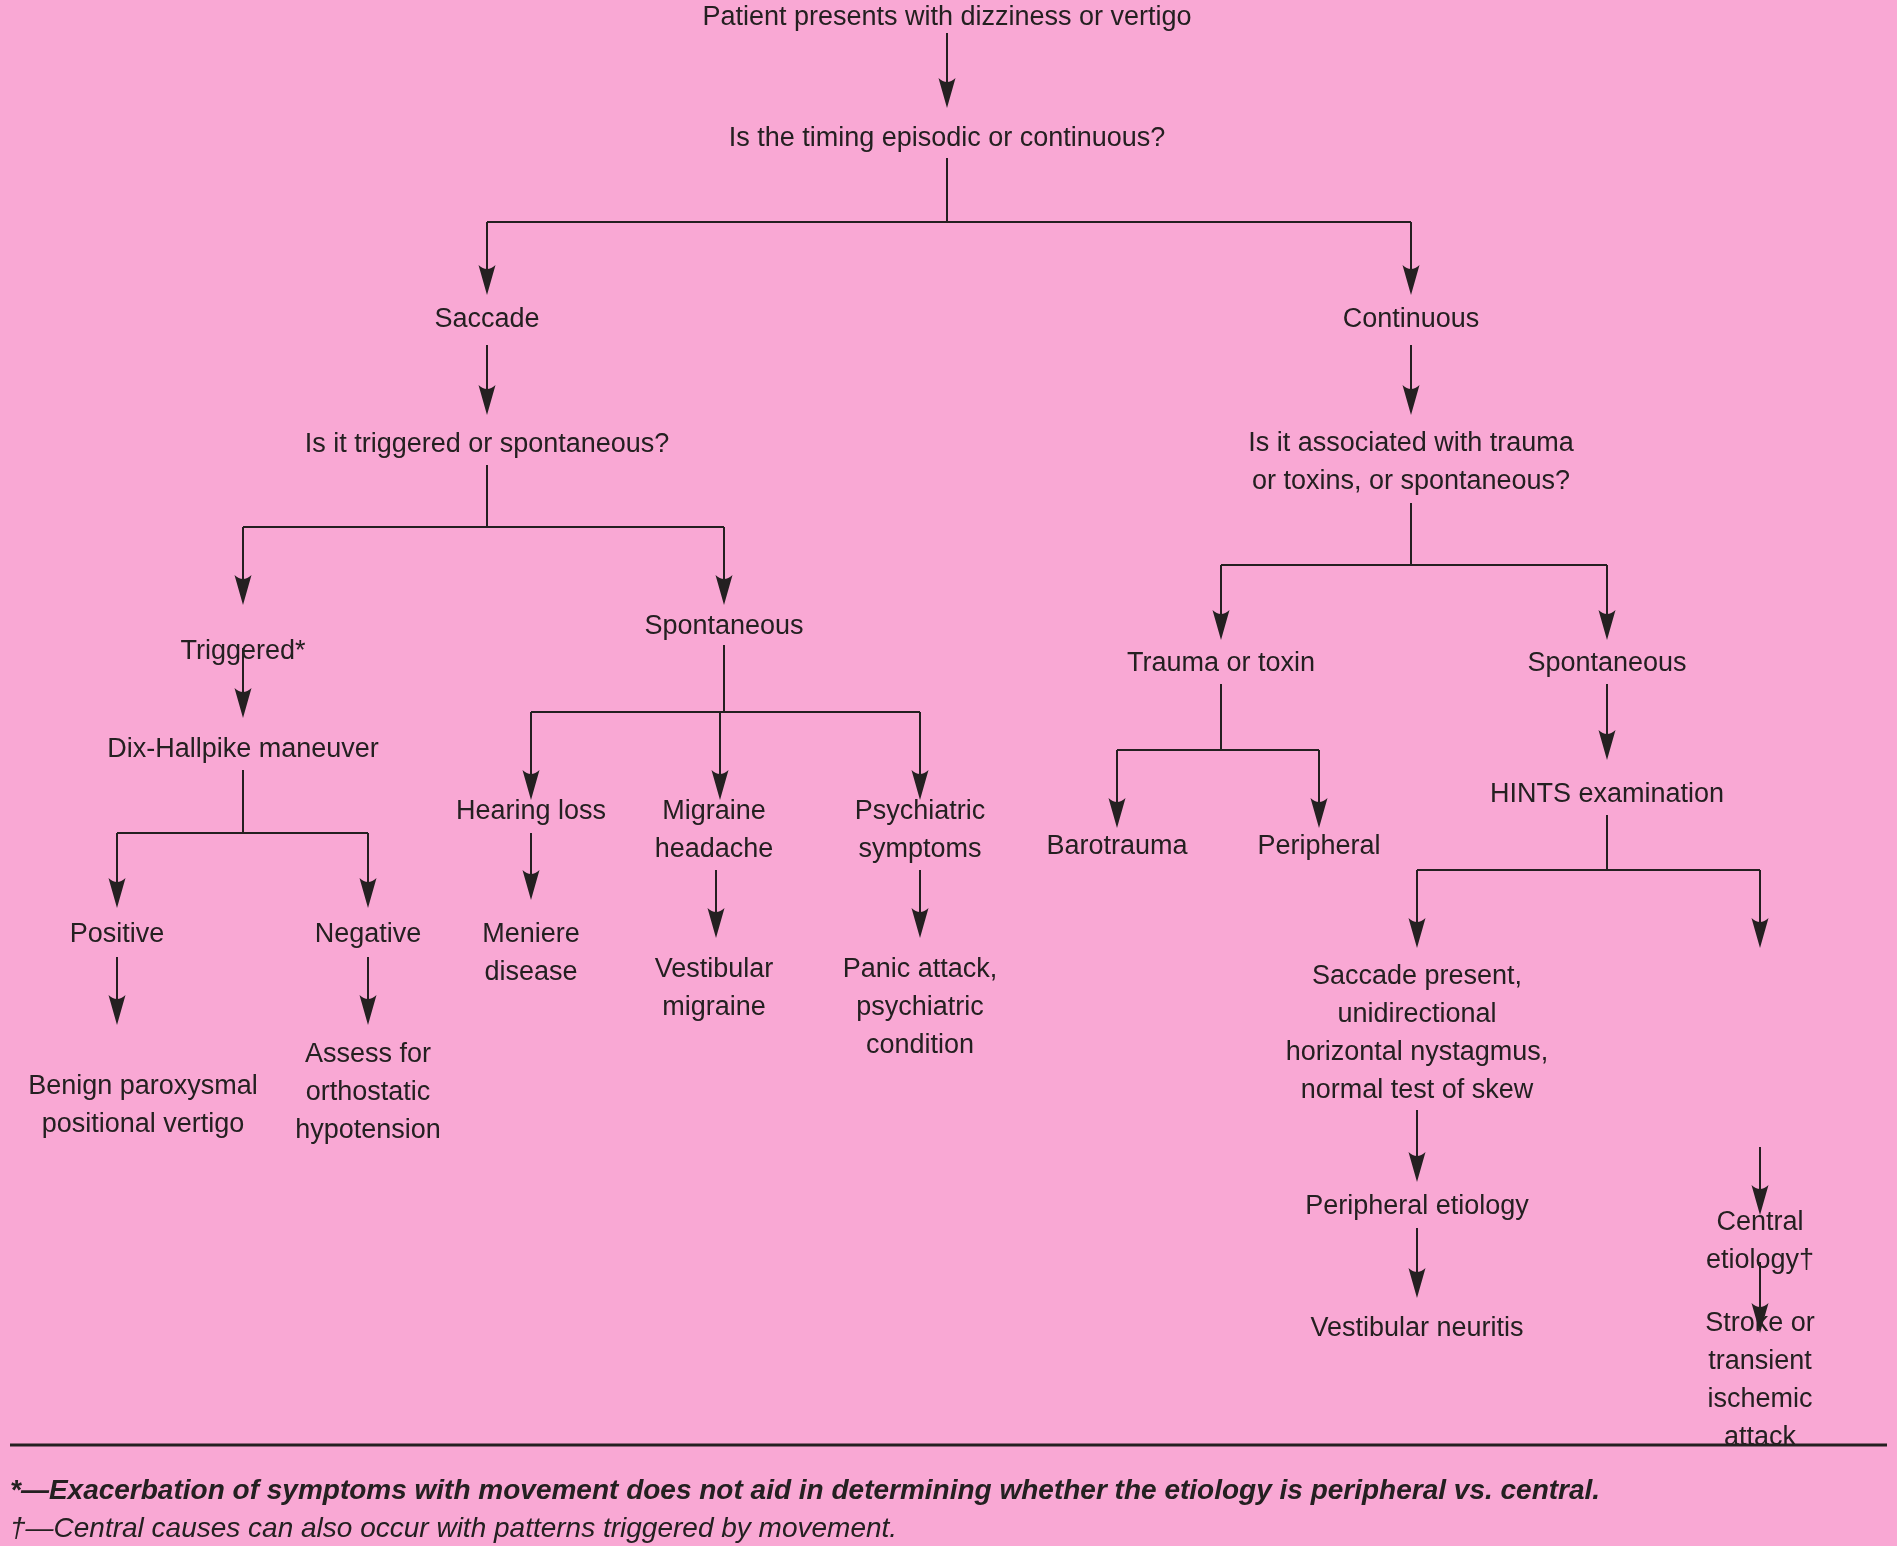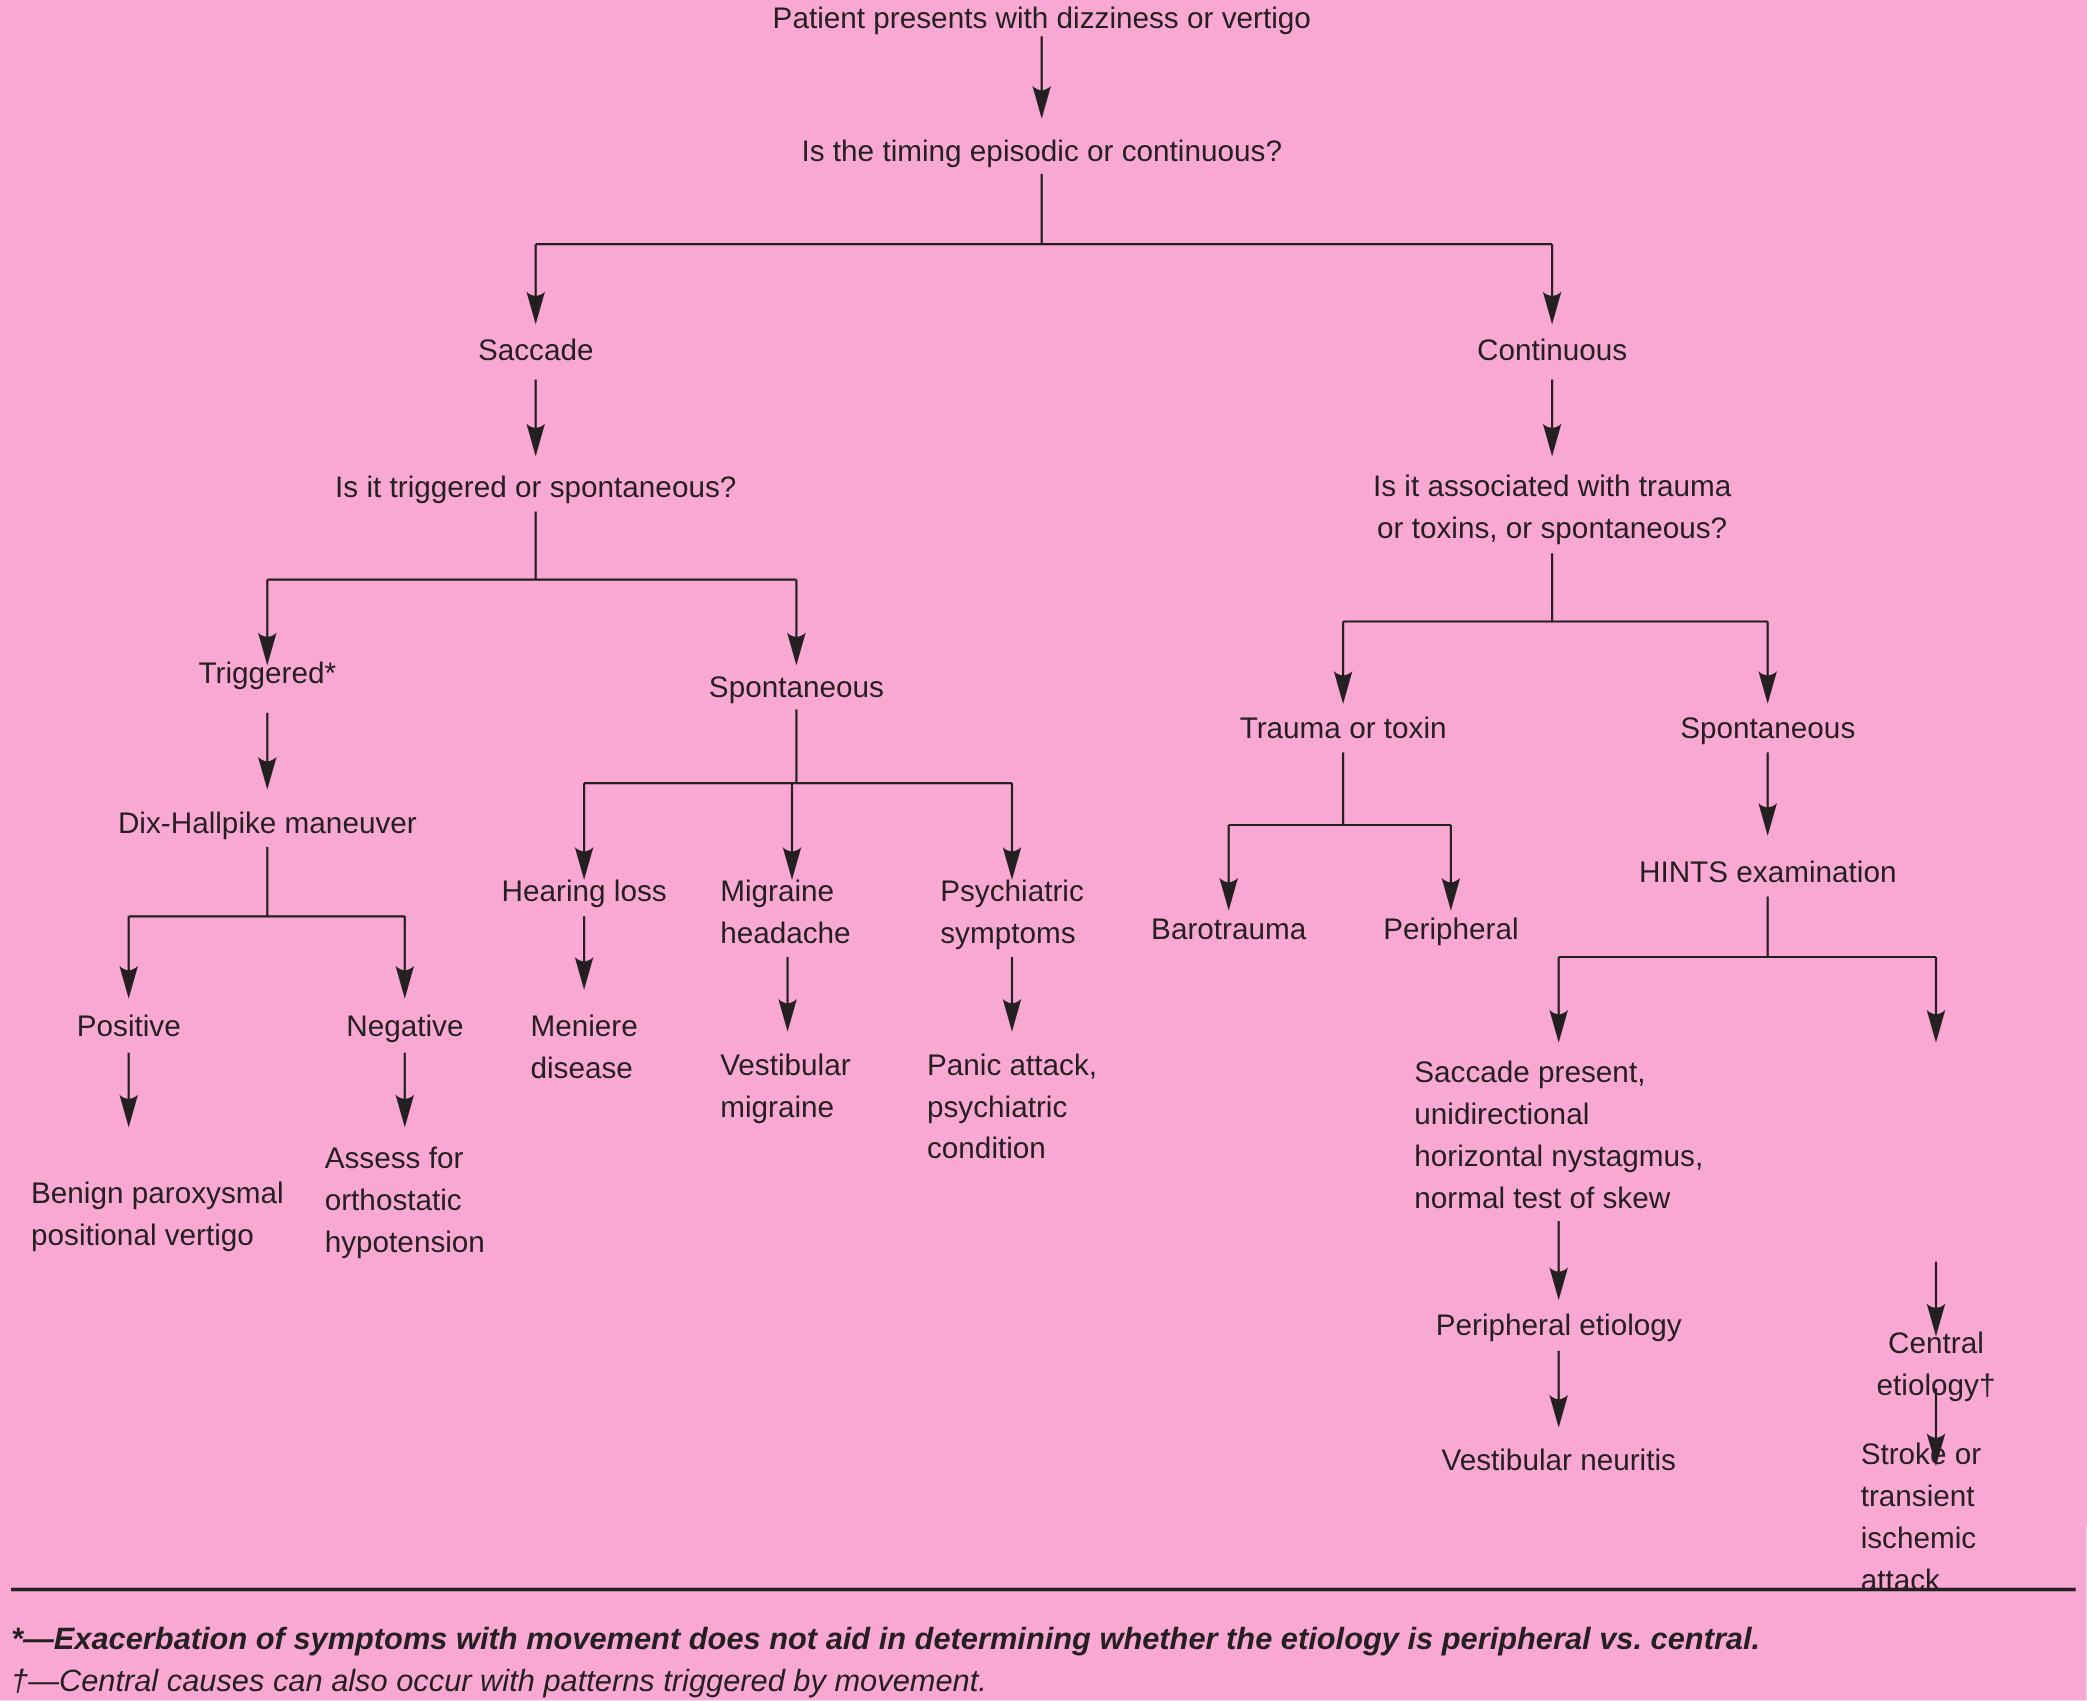--- a/index.html
+++ b/index.html
@@ -13,21 +13,21 @@
   }
   .connector-layer{position:absolute;left:0;top:0;width:1897px;height:1546px;}
   .node{
     position:absolute;
     transform:translate(-50%,-50%);
     font-size:27px;
     line-height:38px;
     white-space:pre-line;
     text-align:center;
   }
-  .node.left{text-align:left;}
+  .node.left{text-align:center;}
   .fn{
     position:absolute;
     font-size:28px;
     font-style:italic;
     white-space:nowrap;
     color:#242021;
   }
 </style>
 </head>
 <body>
@@ -113,21 +113,21 @@
   <div class="node" style="left:947px;top:16px;">Patient presents with dizziness or vertigo</div>
   <div class="node" style="left:947px;top:137px;">Is the timing episodic or continuous?</div>
 
   <div class="node" style="left:487px;top:318px;">Saccade</div>
   <div class="node" style="left:1411px;top:318px;">Continuous</div>
 
   <div class="node" style="left:487px;top:443px;">Is it triggered or spontaneous?</div>
   <div class="node" style="left:1411px;top:461px;">Is it associated with trauma
 or toxins, or spontaneous?</div>
 
-  <div class="node" style="left:243px;top:612px;">Triggered*</div>
+  <div class="node" style="left:243px;top:650px;">Triggered*</div>
   <div class="node" style="left:724px;top:625px;">Spontaneous</div>
 
   <div class="node" style="left:243px;top:748px;">Dix-Hallpike maneuver</div>
 
   <div class="node" style="left:117px;top:933px;">Positive</div>
   <div class="node" style="left:368px;top:933px;">Negative</div>
 
   <div class="node left" style="left:117px;top:1104px;margin-left:26px;">Benign paroxysmal
 positional vertigo</div>
   <div class="node left" style="left:368px;top:1091px;">Assess for

